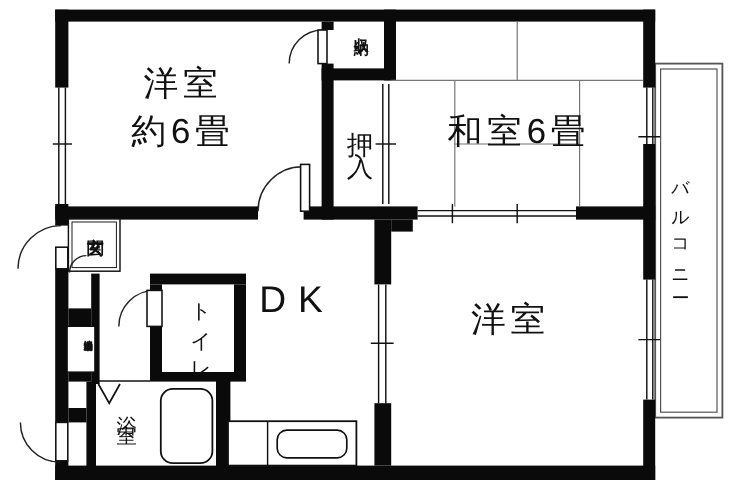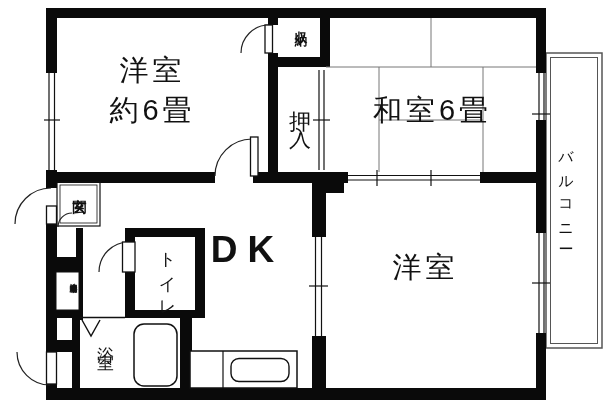--- a/index.html
+++ b/index.html
@@ -14,21 +14,21 @@
   #plan-svg{position:absolute;left:0;top:0;}
   .lbl{
     position:absolute;
     color:#111;
     text-align:center;
     white-space:nowrap;
     user-select:none;
   }
   .room-line{font-size:29px;letter-spacing:4px;line-height:40px;font-weight:500;}
   .room-line-8{font-size:29px;letter-spacing:4px;line-height:43px;font-weight:500;}
-  .dk-line{font-size:37px;letter-spacing:10px;line-height:38px;font-weight:700;}
+  .dk-line{font-size:31px;letter-spacing:10px;line-height:38px;font-weight:400;}
   .vlbl{
     position:absolute;
     writing-mode:vertical-rl;
     text-orientation:mixed;
     color:#111;
     user-select:none;
   }
   .oshiire{font-size:22px;letter-spacing:16px;font-weight:500;}
   .storage{font-size:12.5px;letter-spacing:3px;font-weight:600;}
   .toilet{font-size:17px;letter-spacing:5px;font-weight:500;}

